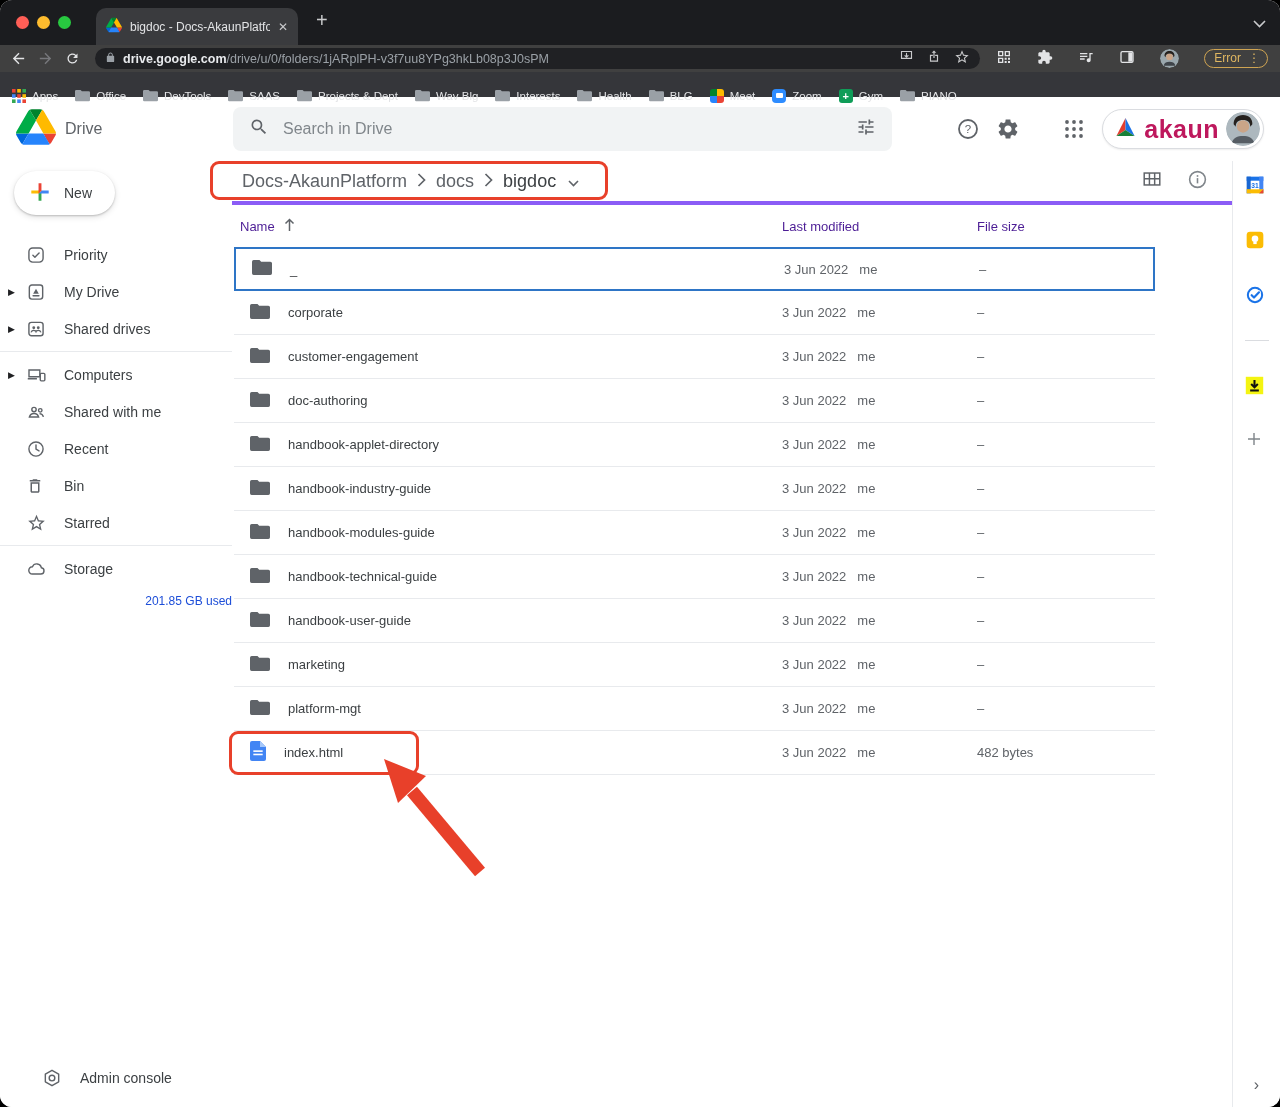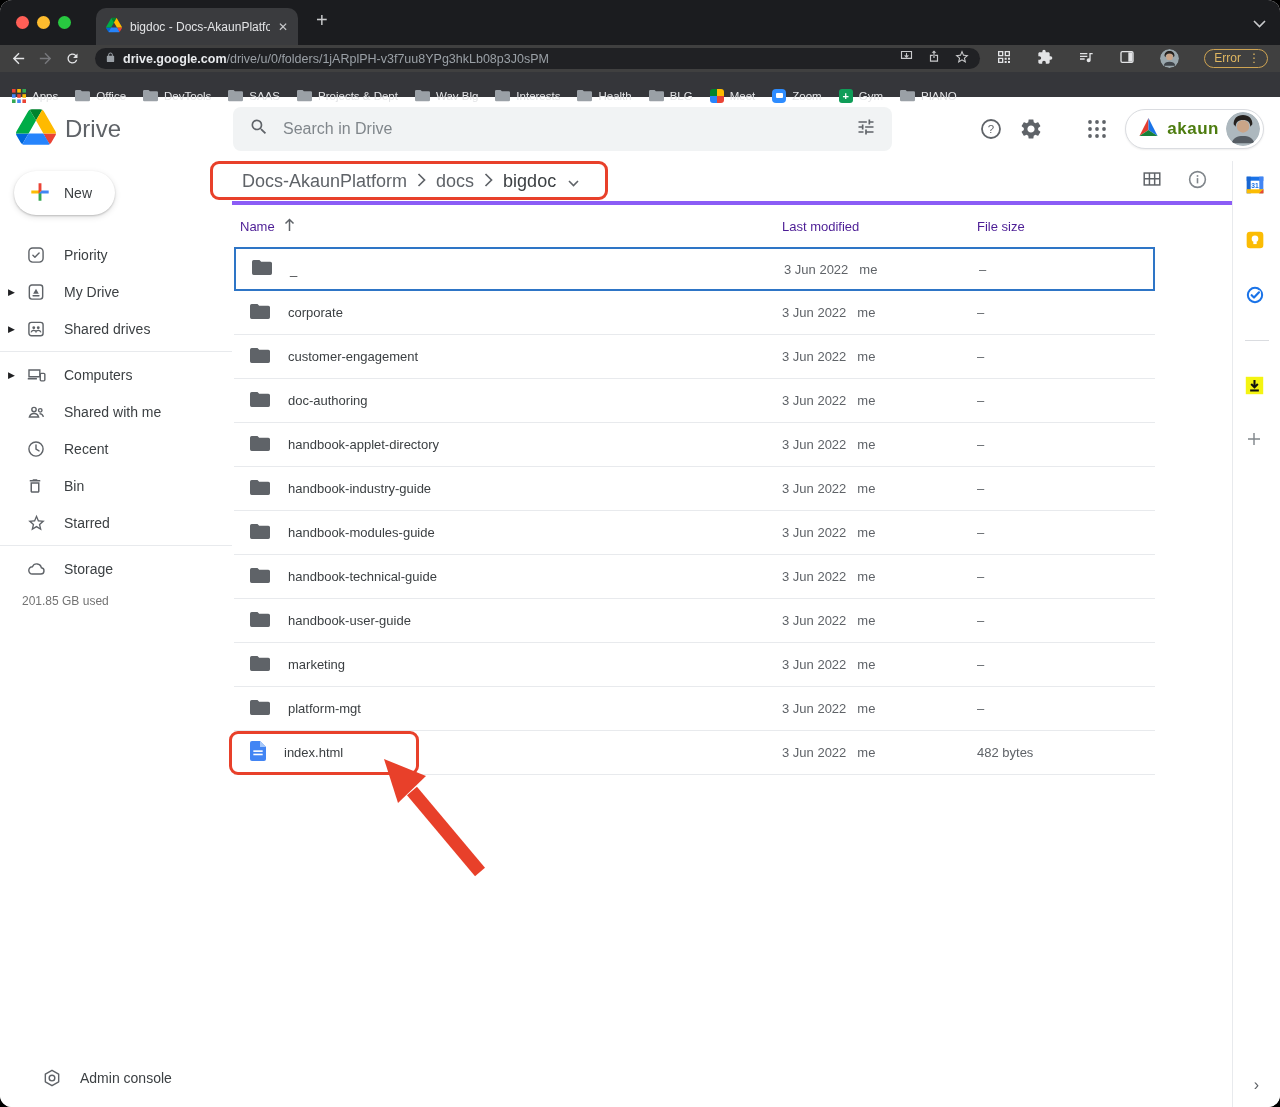--- a/index.html
+++ b/index.html
@@ -30,39 +30,39 @@
   .error-dots { color:#dfb661; font-size:12px; }
 
   .bookmarks { height:25px; background:#35363a; display:flex; align-items:center; gap:17px; padding:0 12px; }
   .bm { display:flex; align-items:center; gap:6px; font-size:11.5px; color:#e3e4e6;margin-top:22px; }
   .bm-ico svg, .bm-ico div { display:block; }
 
   
   .drive { height:1010px; background:#fff; display:flex; flex-direction:column; }
   .drive-header { height:64px; display:flex; align-items:center; padding:0 16px; flex:none; }
   .logo { width:217px; display:flex; align-items:center; gap:9px; }
-  .logo-name { font-size:24px; color:#5f6368; }
+  .logo-name { font-size:16px; color:#5f6368; }
   .searchbar { width:659px; height:44px; background:#f1f3f4; border-radius:8px; display:flex; align-items:center; padding:0 16px; gap:14px; }
   .search-ph { flex:1; font-size:16px; color:#80868b; }
   .hdr-right { margin-left:auto; display:flex; align-items:center; }
   .hdr-btn { width:40px; height:40px; display:flex; align-items:center; justify-content:center; }
   .hdr-btn.appsgap { margin-left:26px; margin-right:8px; }
   .brand-badge { height:40px; border:1px solid #dadce0; box-shadow:0 1px 2px rgba(0,0,0,.07); border-radius:20px; display:flex; align-items:center; gap:7px; padding:0 3px 0 11px; background:#fff; }
-  .brand-name { font-size:17px; font-weight:bold; color:#4d7c0f; letter-spacing:.5px; }
+  .brand-name { font-size:25px; font-weight:bold; color:#be185d; letter-spacing:.5px; }
   .avatar-l { width:34px; height:34px; border-radius:50%; overflow:hidden; }
 
   .drive-body { flex:1; display:flex; min-height:0; }
   .sidebar { width:232px; position:relative; padding-top:10px; flex:none; }
   .new-btn { margin-left:14px; width:101px; height:44px; border-radius:24px; background:#fff; box-shadow:0 1px 2px rgba(0,0,0,.2),0 2px 6px rgba(0,0,0,.12); display:flex; align-items:center; gap:11px; padding:0 12px 0 13px; font-size:14px; color:#3c4043; }
   .nav { margin-top:21px; }
   .nav-item { height:37px; display:flex; align-items:center; font-size:14px; color:#3c4043; padding-left:8px; }
   .nav-chev { width:16px; font-size:9px; color:#202124; }
   .nav-glyph { width:20px; height:20px; margin:0 18px 0 2px; }
   .sb-divider { border-top:1px solid #e8eaed; margin:4px 0; }
-  .storage-used { font-size:12px; color:#737373; padding-left:22px; margin-top:7px; }
+  .storage-used { font-size:12px; color:#1d4ed8; padding-left:22px; margin-top:7px;text-align:right; }
   .admin-row { position:absolute; left:0; bottom:11px; height:37px; display:flex; align-items:center; padding-left:24px; font-size:14px; color:#3c4043; }
 
   .main { width:1000px; position:relative; flex:none; }
   .crumb-row { height:44px; display:flex; align-items:center; padding-left:10px; border-bottom:4px solid #8b5cf6;text-align:right; }
   .crumb { display:flex; align-items:center; gap:10px; font-size:18px; color:#5f6368; }
   .crumb-sep { color:#5f6368; }
   .crumb-leaf { color:#3c4043; }
   .crumb-caret { margin-left:2px; }
   .crumb-right { margin-left:auto; display:flex; align-items:center; gap:24px; padding-right:24px; }
 

